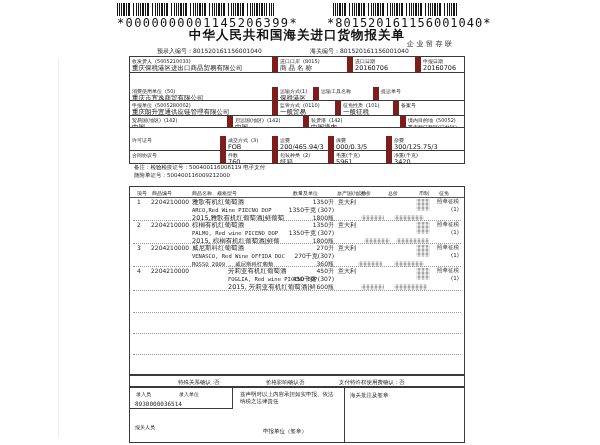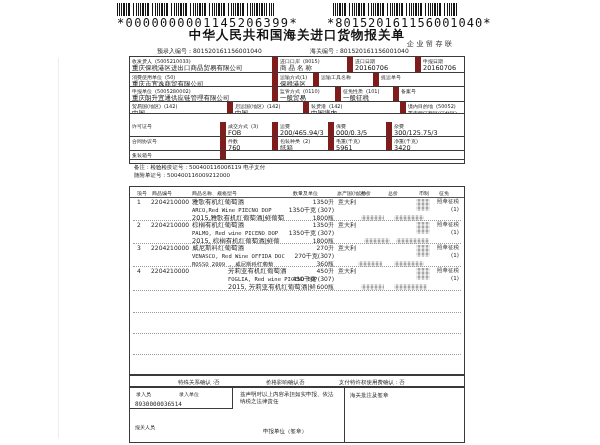--- a/index.html
+++ b/index.html
@@ -73,21 +73,21 @@
       </div>
       <div class="c" style="width:68px;">
         <div class="lb"><span>进口日期</span></div>
         <div class="vl">20160706</div>
       </div>
       <div class="c lastc">
         <div class="lb"><span>申报日期</span></div>
         <div class="vl">20160706</div>
       </div>
     </div>
-    <div class="row" style="height:14px;">
+    <div class="row" style="height:14px;margin-top:14px;">
       <div class="c" style="width:148px;">
         <div class="lb"><span>消费使用单位</span><span class="code">(50)</span></div>
         <div class="vl">重庆市宜逸商贸有限公司</div>
       </div>
       <div class="c" style="width:41px;">
         <div class="lb"><span>运输方式(1)</span></div>
         <div class="vl">保税港区</div>
       </div>
       <div class="c" style="width:60px;">
         <div class="lb"><span>运输工具名称</span></div>

